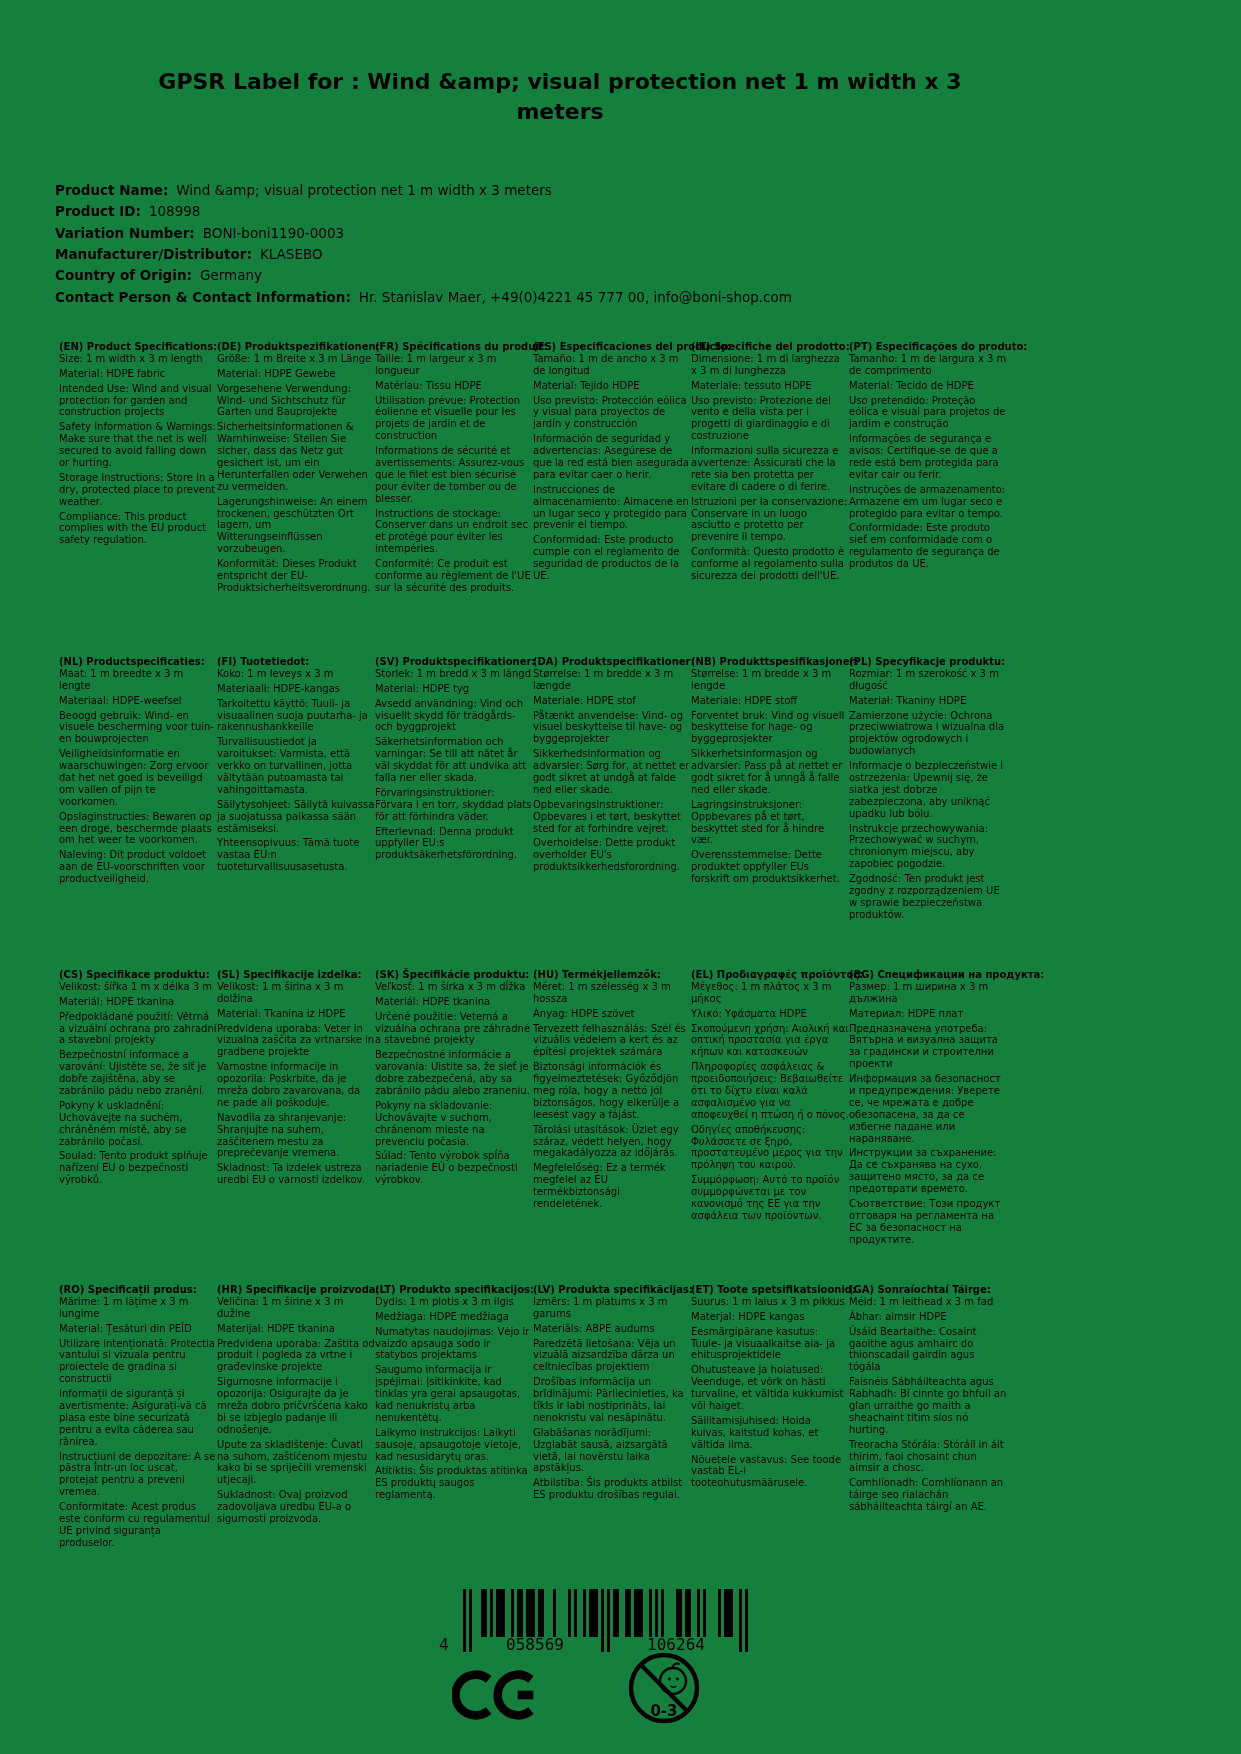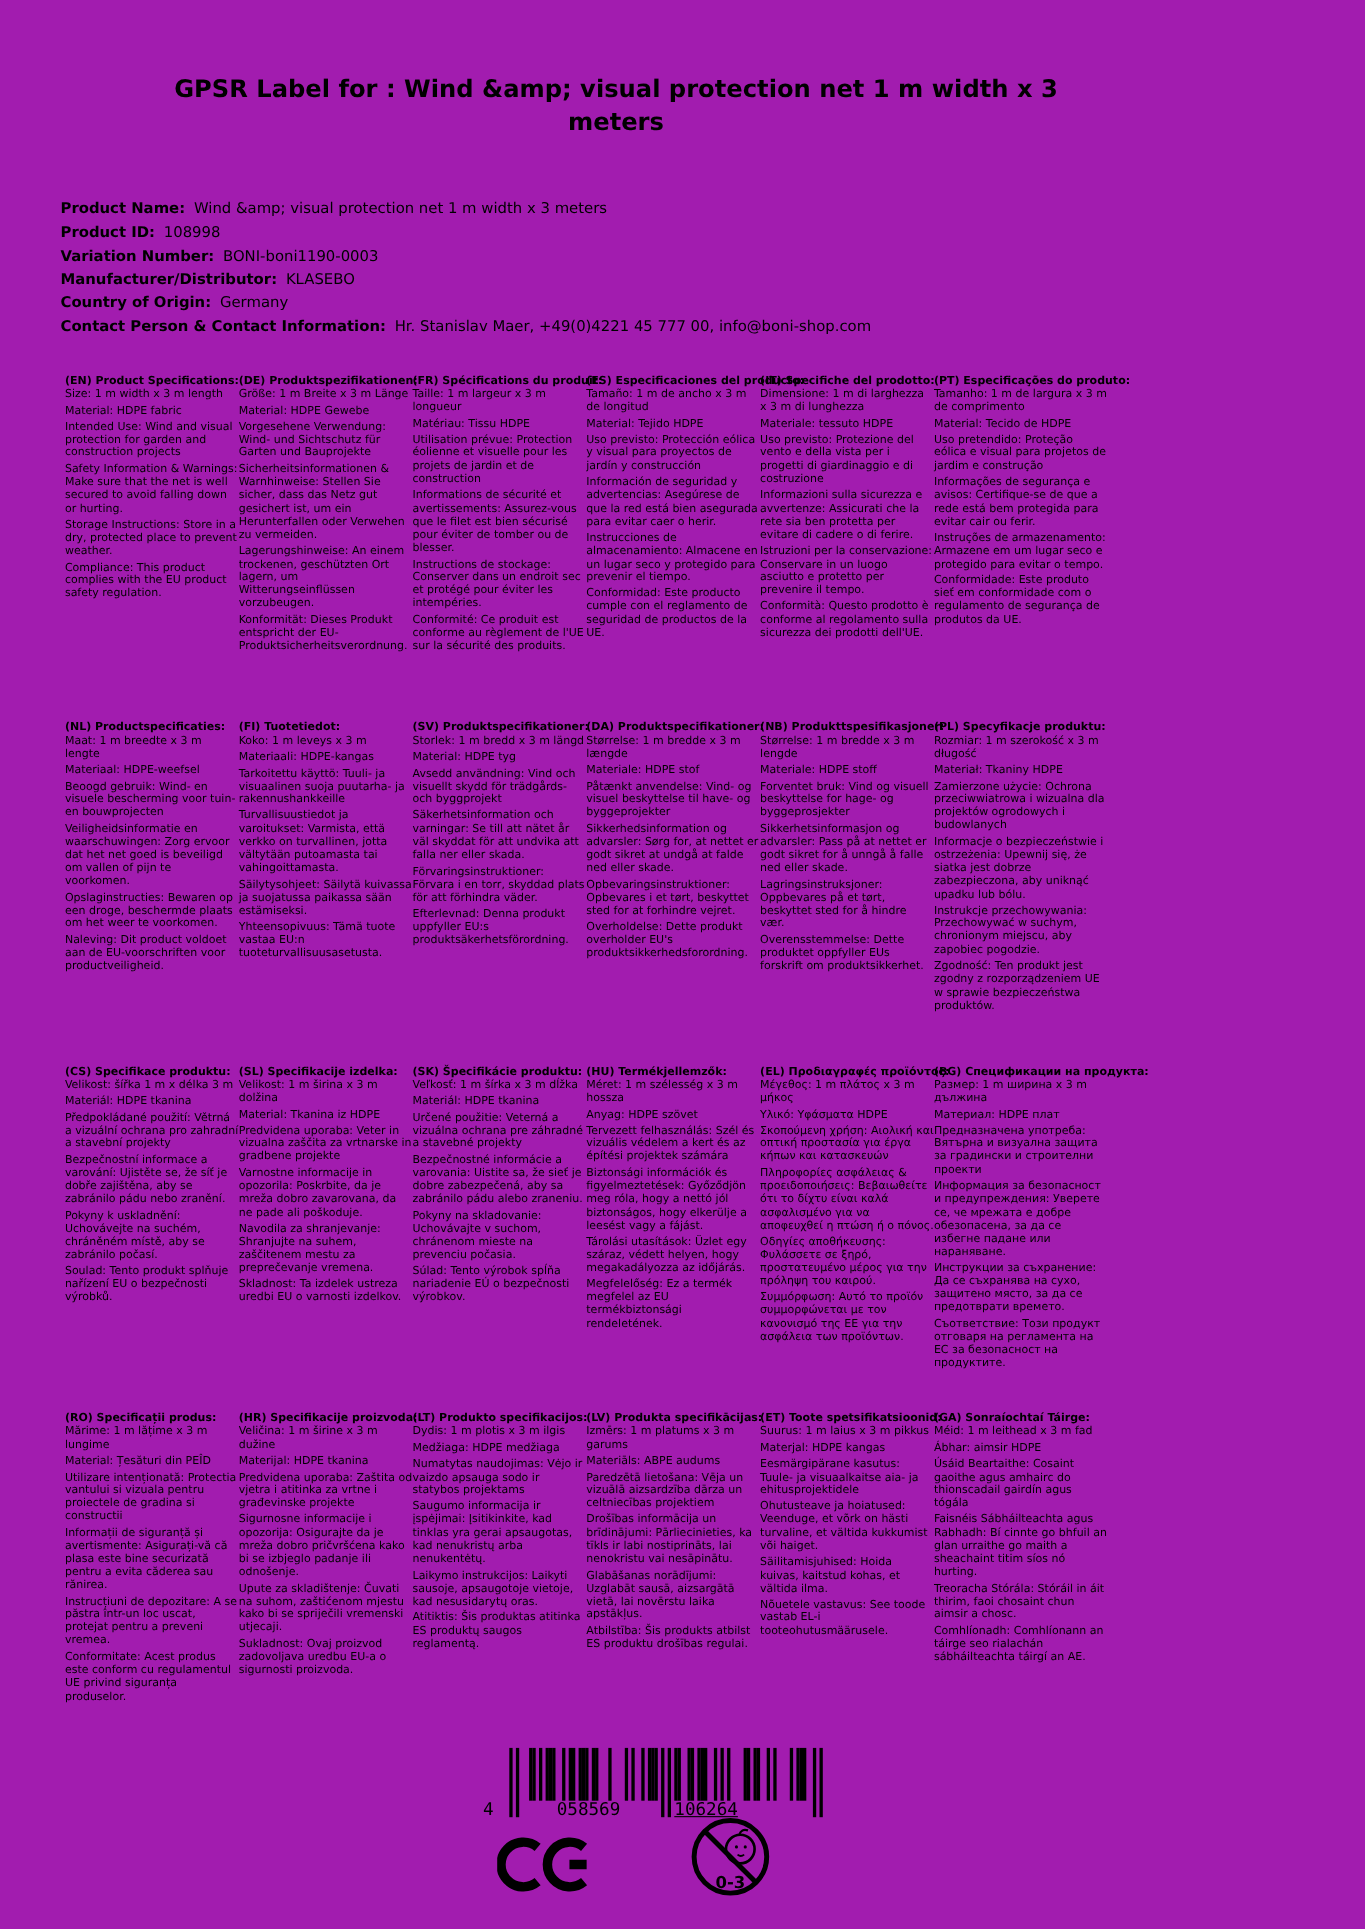--- a/index.html
+++ b/index.html
@@ -1,16 +1,16 @@
 <!DOCTYPE html>
 <html><head>
 <meta charset="utf-8">
 <style>
   html,body{margin:0;padding:0;background:#fff;}
-  .page{position:relative;width:1241px;height:1754px;background:#a21caf;color:#000;
+  .page{position:relative;width:1241px;height:1754px;background:#15803d;color:#000;
         font-family:"DejaVu Sans",sans-serif;overflow:hidden;}
   .doc-title{position:absolute;top:52px;left:120px;width:880px;text-align:center;
              font-size:22px;font-weight:bold;line-height:1.38;}
   .product-info{position:absolute;top:180px;left:55px;font-size:13.5px;line-height:1.58;}
   .pi-row{white-space:nowrap;}
   .pi-label{font-weight:bold;}
   .pi-value{margin-left:8px;}
   .spec-grid{position:absolute;left:59px;top:341px;width:1146px;display:grid;
              grid-template-columns:repeat(6,158px);
              grid-template-rows:315px 313px 315px auto;
@@ -21,21 +21,21 @@
   
   .barcode-area{position:absolute;left:463px;top:1589px;width:285px;height:80px;}
   .barcode-bars{display:flex;align-items:flex-start;height:63px;}
   .module{width:3px;height:48px;flex:0 0 3px;}
   .module.black{background:#000;}
   .module.tall{height:63px;}
   .barcode-digits span{position:absolute;top:46px;font-family:"DejaVu Sans Mono",monospace;
                        font-size:16px;color:#000;}
   .bd-prefix{left:-24px;}
   .bd-left{left:9px;width:126px;text-align:center;}
-  .bd-right{left:150px;width:126px;text-decoration:underline;}
+  .bd-right{left:150px;width:126px;text-align:center;}
   .ce-mark{position:absolute;left:452px;top:1664px;}
   .age-warning{position:absolute;left:626px;top:1650px;}
 </style>
 </head>
 <body>
 
 <div class="page">
 
   <h1 class="doc-title">GPSR Label for : Wind &amp;amp; visual protection net 1 m width x 3 meters</h1>
 
@@ -217,21 +217,21 @@
         <p class="spec-item">Material: Țesături din PEÎD</p>
         <p class="spec-item">Utilizare intenționată: Protectia vantului si vizuala pentru proiectele de gradina si constructii</p>
         <p class="spec-item">Informații de siguranță și avertismente: Asigurați-vă că plasa este bine securizată pentru a evita căderea sau rănirea.</p>
         <p class="spec-item">Instrucțiuni de depozitare: A se păstra într-un loc uscat, protejat pentru a preveni vremea.</p>
         <p class="spec-item">Conformitate: Acest produs este conform cu regulamentul UE privind siguranța produselor.</p>
       </div>
       <div class="spec-col">
         <div class="spec-header">(HR) Specifikacije proizvoda:</div>
         <p class="spec-item">Veličina: 1 m širine x 3 m dužine</p>
         <p class="spec-item">Materijal: HDPE tkanina</p>
-        <p class="spec-item">Predvidena uporaba: Zaštita od vjetra i atitinka za vrtne i građevinske projekte</p>
+        <p class="spec-item">Predvidena uporaba: Zaštita od produit i pogleda za vrtne i građevinske projekte</p>
         <p class="spec-item">Sigurnosne informacije i opozorija: Osigurajte da je mreža dobro pričvršćena kako bi se izbjeglo padanje ili odnošenje.</p>
         <p class="spec-item">Upute za skladištenje: Čuvati na suhom, zaštićenom mjestu kako bi se spriječili vremenski utjecaji.</p>
         <p class="spec-item">Sukladnost: Ovaj proizvod zadovoljava uredbu EU-a o sigurnosti proizvoda.</p>
       </div>
       <div class="spec-col">
         <div class="spec-header">(LT) Produkto specifikacijos:</div>
         <p class="spec-item">Dydis: 1 m plotis x 3 m ilgis</p>
         <p class="spec-item">Medžiaga: HDPE medžiaga</p>
         <p class="spec-item">Numatytas naudojimas: Vėjo ir vaizdo apsauga sodo ir statybos projektams</p>
         <p class="spec-item">Saugumo informacija ir įspėjimai: Įsitikinkite, kad tinklas yra gerai apsaugotas, kad nenukristų arba nenukentėtų.</p>

